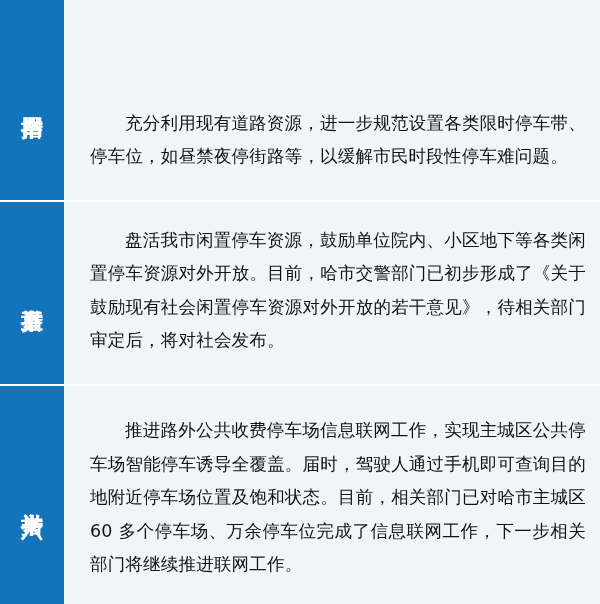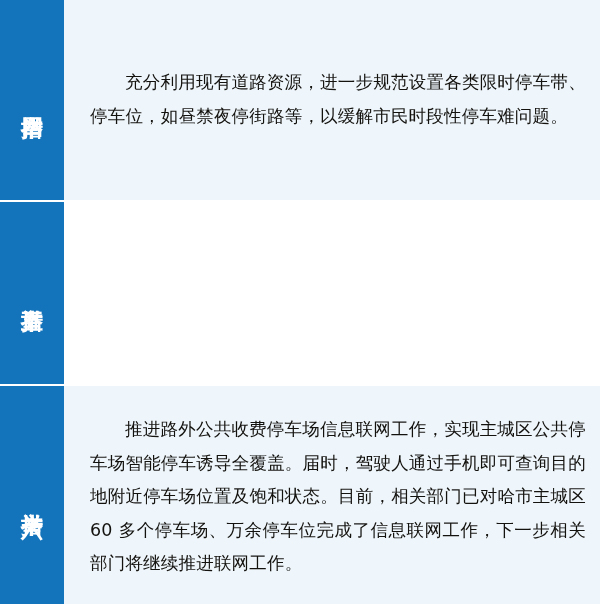--- a/index.html
+++ b/index.html
@@ -45,21 +45,21 @@
     text-orientation: upright;
     text-align: center;
     white-space: nowrap;
   }
   .body-box {
     flex: 1;
     background: #eef6fb;
     box-sizing: border-box;
     padding: 26px 14px 26px 26px;
     display: flex;
-    align-items: center;
+    align-items: flex-end;
   }
   .body-text {
     font-family: "DejaVu Sans", sans-serif;
     font-size: 17.5px;
     line-height: 1.92;
     color: #14120f;
     text-align: justify;
     text-indent: 2em;
     letter-spacing: 0.2px;
     word-break: break-all;
@@ -86,20 +86,23 @@
       <div class="body-text">充分利用现有道路资源，进一步规范设置各类限时停车带、停车位，如昼禁夜停街路等，以缓解市民时段性停车难问题。</div>
     </div>
   </div>
 
   <div class="divider"></div>
 
   <div class="section sec-2">
     <div class="label-box">
       <div class="label-text">举措五</div>
     </div>
+    <div class="body-box">
+      <div class="body-text">盘活我市闲置停车资源，鼓励单位院内、小区地下等各类闲置停车资源对外开放。目前，哈市交警部门已初步形成了《关于鼓励现有社会闲置停车资源对外开放的若干意见》，待相关部门审定后，将对社会发布。</div>
+    </div>
   </div>
 
   <div class="divider"></div>
 
   <div class="section sec-3">
     <div class="label-box">
       <div class="label-text">举措六</div>
     </div>
     <div class="body-box">
       <div class="body-text">推进路外公共收费停车场信息联网工作，实现主城区公共停车场智能停车诱导全覆盖。届时，驾驶人通过手机即可查询目的地附近停车场位置及饱和状态。目前，相关部门已对哈市主城区 60 多个停车场、万余停车位完成了信息联网工作，下一步相关部门将继续推进联网工作。</div>

